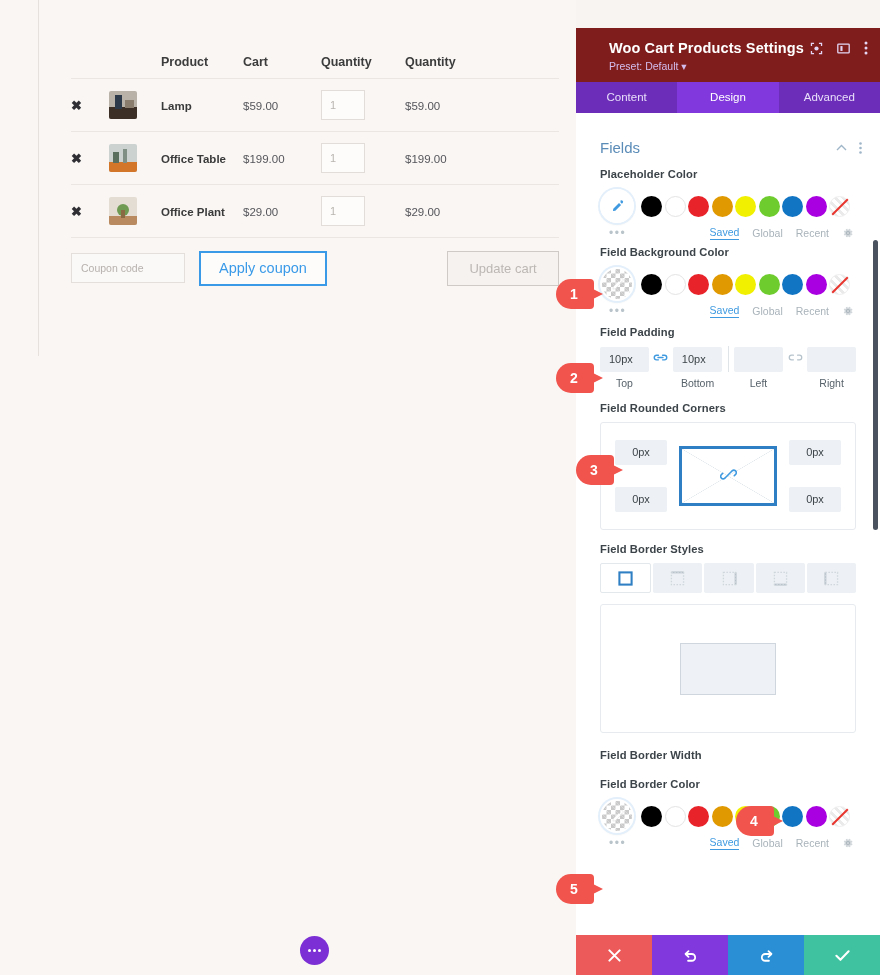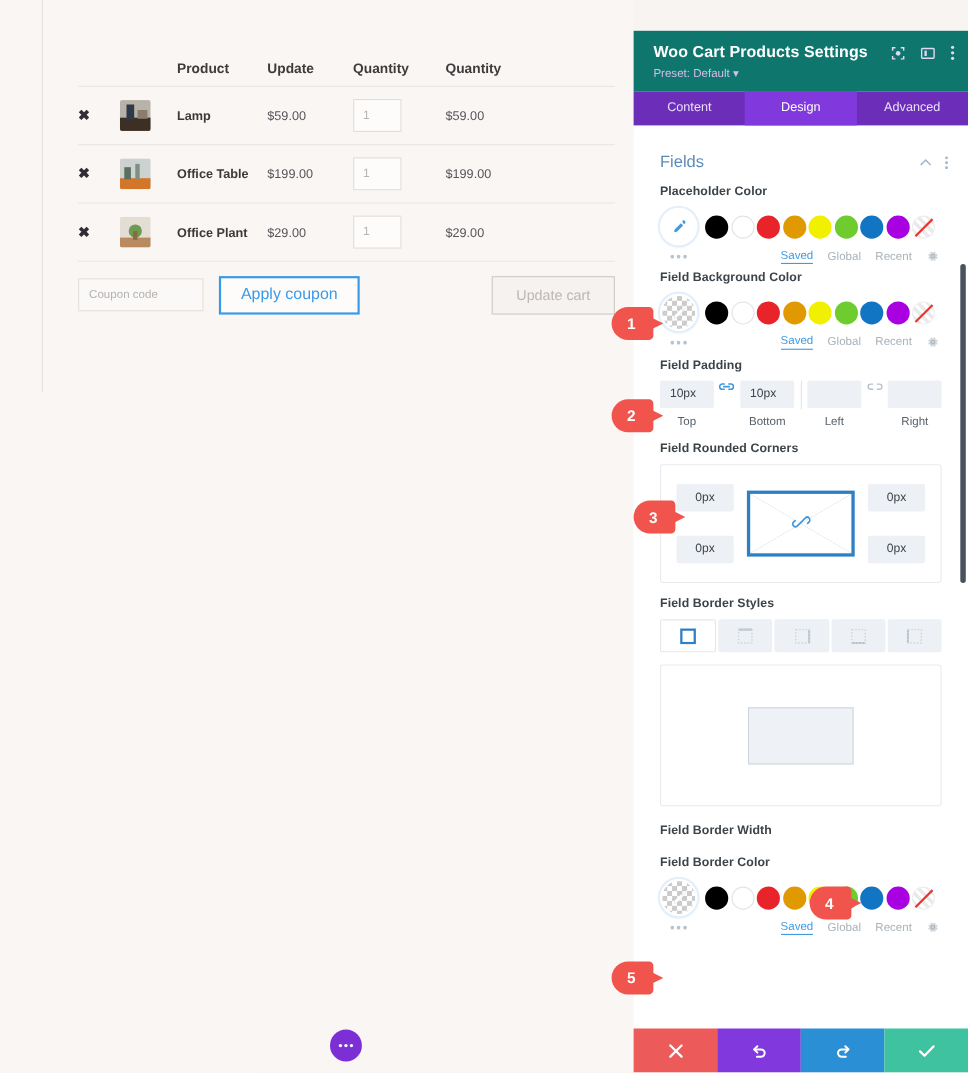--- a/index.html
+++ b/index.html
@@ -51,21 +51,21 @@
   }
   .fab {
     position: absolute; left: 300px; top: 936px; width: 29px; height: 29px;
     border-radius: 50%; background: #7b2fd4; display: flex; align-items: center;
     justify-content: center; cursor: pointer;
   }
   .fab span { width: 3px; height: 3px; border-radius: 50%; background: #fff; margin: 0 1.2px; display:block;}
 
   
   .panel { position: absolute; left: 576px; top: 28px; width: 304px; height: 947px; background: #fff; }
-  .panel-head { background: #0f766e; padding: 12px 16px 10px 18px; position: relative; }
+  .panel-head { background: #7f1d1d; padding: 12px 16px 10px 33px; position: relative; }
   .panel-title { color: #fff; font-size: 14.5px; font-weight: bold; letter-spacing: .1px; }
   .panel-preset { color: #d3bdec; font-size: 10.5px; margin-top: 4px; }
   .head-icons { position: absolute; right: 12px; top: 13px; display: flex; align-items: center; gap: 14px; }
   .hi { color: #e4d7f5; display:flex; align-items:center; cursor:pointer; }
 
   .tabs { display: flex; background: #6c2eb9; }
   .tab { flex: 1; text-align: center; padding: 9px 0 10px; color: #e9dffa; font-size: 11.5px; cursor: pointer; }
   .tab.active { background: #8139dd; color: #fff; }
 
   .panel-body { position: absolute; left:0; top: 95px; width: 304px; height: 818px; background: #fff; overflow: hidden; }
@@ -101,21 +101,21 @@
     background:#e8352e; transform: rotate(-45deg);
   }
   .sw.white { border: 1px solid #e4e4e4; }
   .dots-mini { font-size: 12px; color: #b9c3ca; letter-spacing: 1.6px; margin: 1px 0 0 9px; cursor:pointer;}
   .color-meta { display: flex; align-items: center; justify-content: flex-end; gap: 13px; padding-right: 2px; margin-top: 1px; }
   .cm { font-size: 10.5px; color: #a9b3ba; cursor:pointer; }
   .cm.active { color: #3f9ae0; border-bottom: 1px solid #3f9ae0; padding-bottom:1px;text-align:right;}
   .cm-gear { color: #aab4bb; font-size: 12px; cursor:pointer; display:flex;}
 
   
-  .pad-row { display: flex; gap: 0; }
+  .pad-row { display: flex; align-items: center; gap: 0; }
   .pad-in {
     width: 52px; height: 25px; background: #edf0f4; border: 0; border-radius: 2px;
     font-size: 11px; color: #3c4449; padding-left: 9px; line-height: 25px;
   }
   .pad-in.empty { color: transparent; }
   .link-ic { width: 26px; text-align: center; color: #3f9ae0; font-size: 12px; cursor:pointer;}
   .link-ic.off { color: #b6c2cb; }
   .pad-div { width: 1px; height: 26px; background: #dfe4e9; margin: 0 6px; }
   .pad-labels { display: flex; margin-top: 5px; }
   .pl { font-size: 10.5px; color: #5a6view; color:#57626a; text-align: center; }
@@ -201,21 +201,21 @@
 
   <div class="page-left">
     <div class="page-divider"></div>
 
     <div class="cart-table">
 
       <div class="cart-row cart-head">
         <div class="c c-remove"></div>
         <div class="c c-thumb"></div>
         <div class="c c-prod">Product</div>
-        <div class="c c-price">Update</div>
+        <div class="c c-price">Cart</div>
         <div class="c c-qty">Quantity</div>
         <div class="c c-sub">Quantity</div>
       </div>
 
       <div class="cart-row cart-body-row">
         <div class="c-remove"><span class="remove-x">✖</span></div>
         <div class="c-thumb">
           <svg class="thumb" viewBox="0 0 28 28">
             <rect width="28" height="28" fill="#b9b2a8"></rect>
             <rect y="16" width="28" height="12" fill="#3b2f26"></rect>

